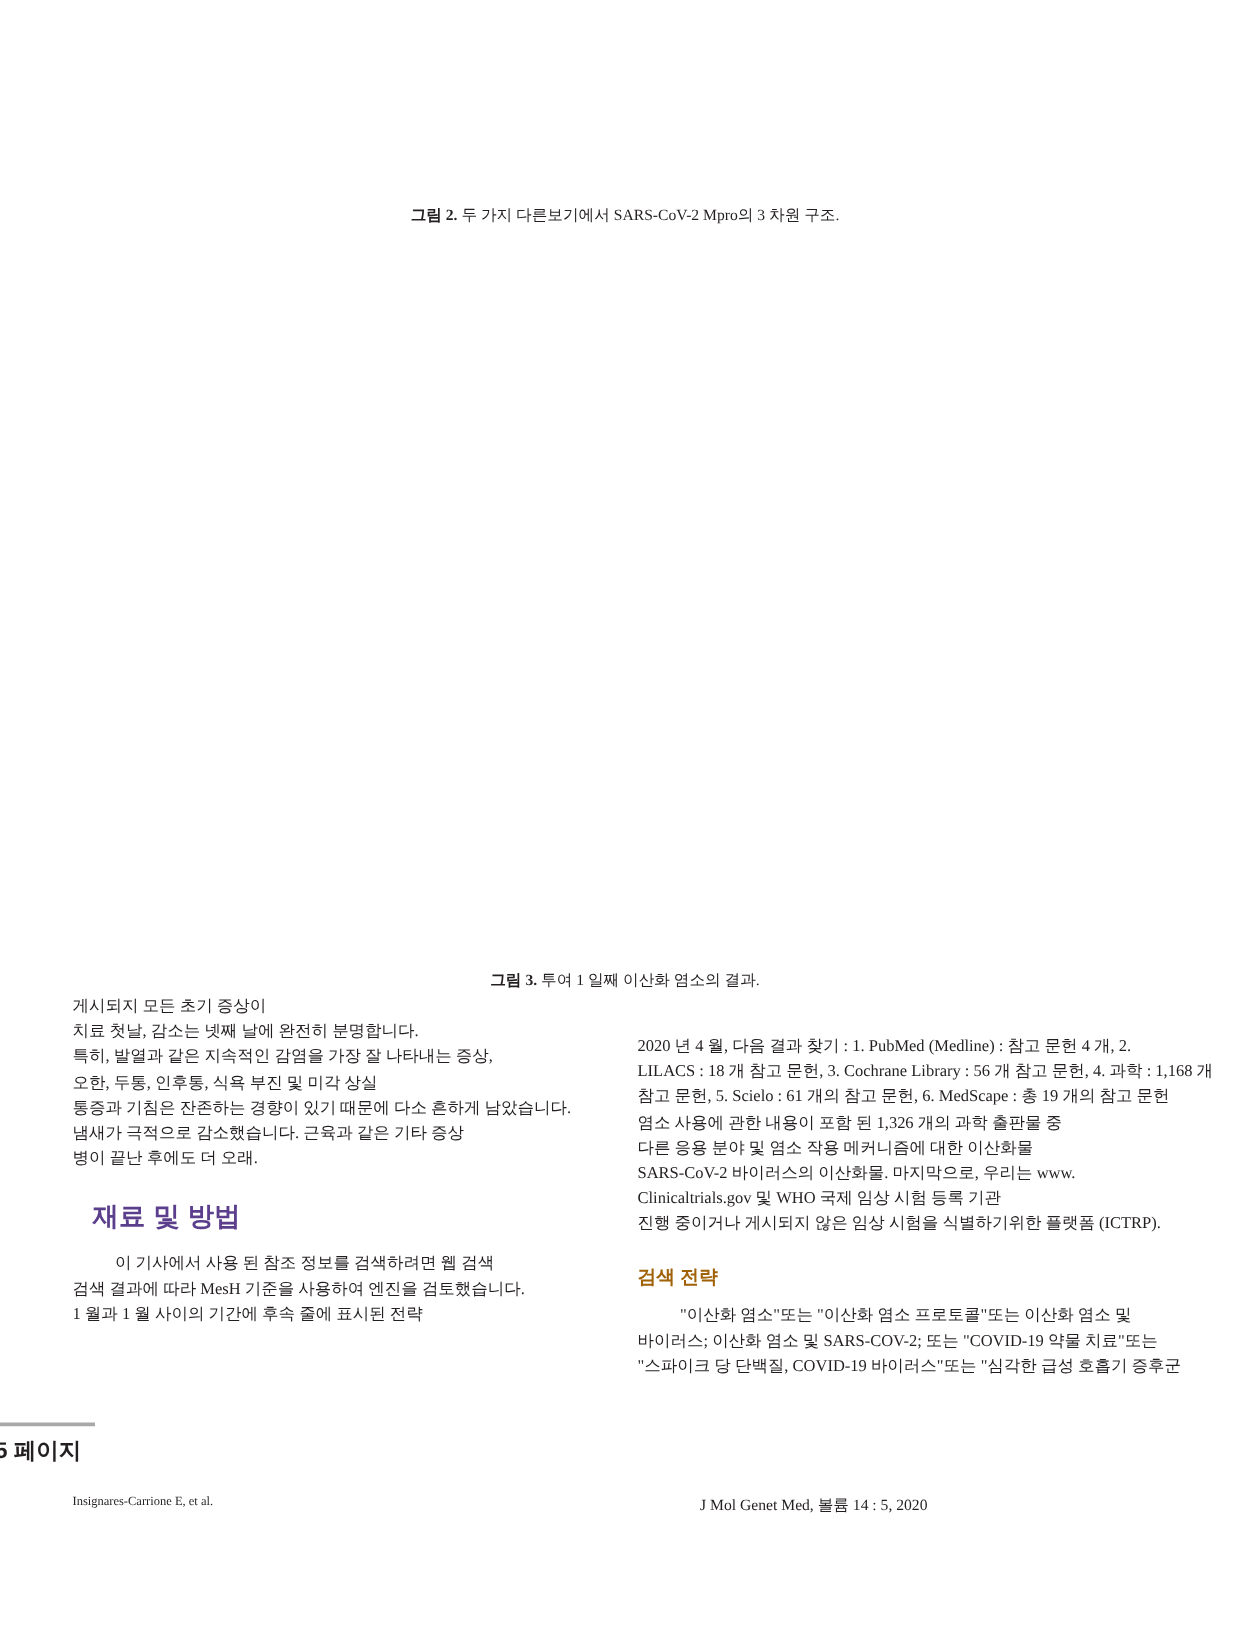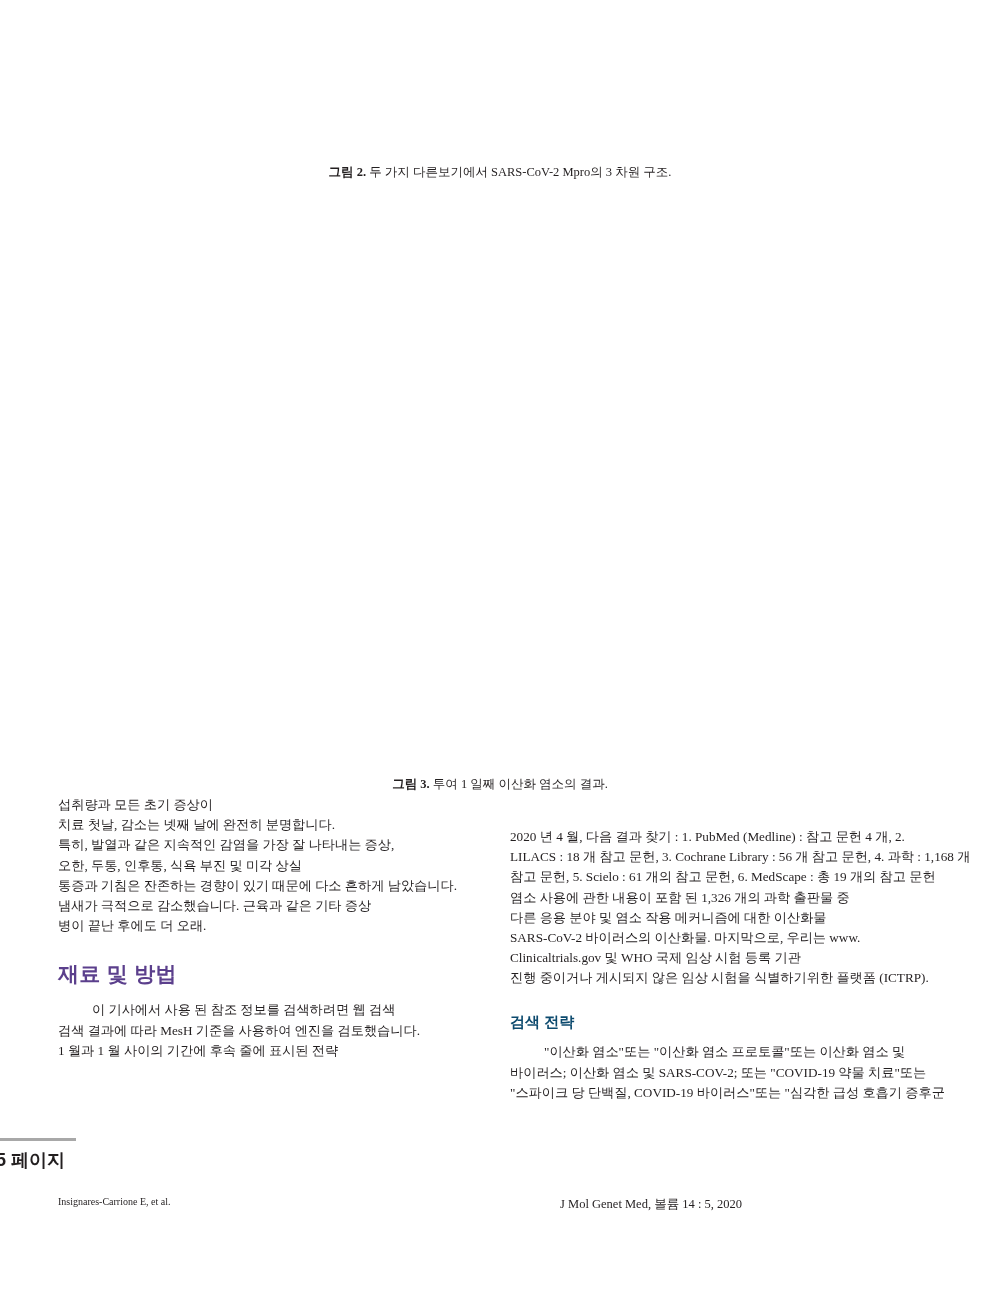--- a/index.html
+++ b/index.html
@@ -73,26 +73,26 @@
   }
   .indent {
     padding-left: 34px;
   }
 
   h2.section-title {
     font-family: "Liberation Sans", sans-serif;
     color: #5b3f8c;
     font-size: 21px;
     font-weight: bold;
-    margin: 22px 0 10px 0;
+    margin: 22px 0 10px 16px;
     letter-spacing: 0.3px;
   }
   h3.sub-title {
     font-family: "Liberation Sans", sans-serif;
-    color: #0c4a6e;
+    color: #a16207;
     font-size: 15px;
     font-weight: bold;
     margin: 22px 0 9px 0;
   }
 
   
   #page-marker-rule {
     position: absolute;
     left: 0;
     top: 1138px;
@@ -139,21 +139,21 @@
     <span class="lead">그림 2.</span><span> 두 가지 다른보기에서 SARS-CoV-2 Mpro의 3 차원 구조.</span>
   </div>
 
   <div class="fig-area" id="fig3-area"></div>
   <div class="fig-caption" id="fig3-caption">
     <span class="lead">그림 3.</span><span> 투여 1 일째 이산화 염소의 결과.</span>
   </div>
 
   <div class="col" id="col-left">
     <div class="para-block">
-      <span class="line">섭취량과 모든 초기 증상이</span>
+      <span class="line">게시되지 모든 초기 증상이</span>
       <span class="line">치료 첫날, 감소는 넷째 날에 완전히 분명합니다.</span>
       <span class="line">특히, 발열과 같은 지속적인 감염을 가장 잘 나타내는 증상,</span>
       <span class="line">오한, 두통, 인후통, 식욕 부진 및 미각 상실</span>
       <span class="line">통증과 기침은 잔존하는 경향이 있기 때문에 다소 흔하게 남았습니다.</span>
       <span class="line">냄새가 극적으로 감소했습니다. 근육과 같은 기타 증상</span>
       <span class="line">병이 끝난 후에도 더 오래.</span>
     </div>
 
     <h2 class="section-title">재료 및 방법</h2>
 

